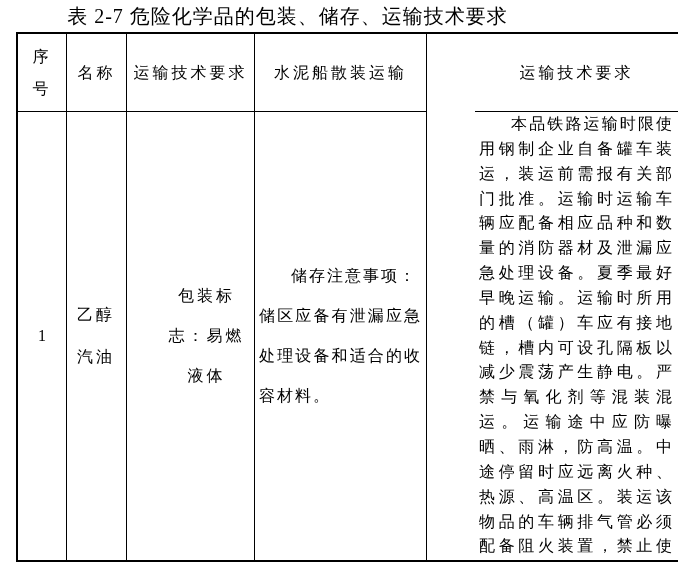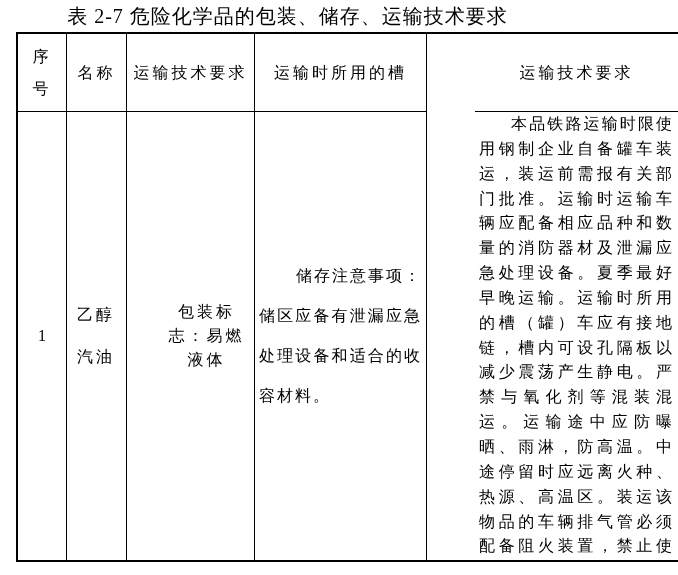--- a/index.html
+++ b/index.html
@@ -73,29 +73,28 @@
     align-items: center;
     letter-spacing: 0;
   }
   .td.name {
     padding: 0 10px;
     line-height: 42px;
     letter-spacing: 3px;
   }
   .td.packaging {
     padding: 0 5px;
-    line-height: 24px;
+    line-height: 40px;
     letter-spacing: 3px;
     margin-left: 32px;
   }
   .td.storage {
     padding: 0 4px;
     line-height: 40px;
     letter-spacing: 2px;
-    align-items: flex-end;
   }
   .td.transport {
     justify-content: flex-start;
     padding: 0 4px;
     line-height: 24.85px;
     letter-spacing: 2px;
   }
   .p-center {
     text-align: center;
   }
@@ -110,21 +109,21 @@
 </head>
 <body>
 
 <div class="caption">表 2-7 危险化学品的包装、储存、运输技术要求</div>
 
 <div class="hazmat-table">
 
   <div class="cell th serial">序号</div>
   <div class="cell th">名称</div>
   <div class="cell th">运输技术要求</div>
-  <div class="cell th">运输时所用的槽</div>
+  <div class="cell th">水泥船散装运输</div>
   <div class="cell th last">运输技术要求</div>
 
   <div class="cell td serial">
     <p>1</p>
   </div>
 
   <div class="cell td name">
     <p>乙醇汽油</p>
   </div>
 

